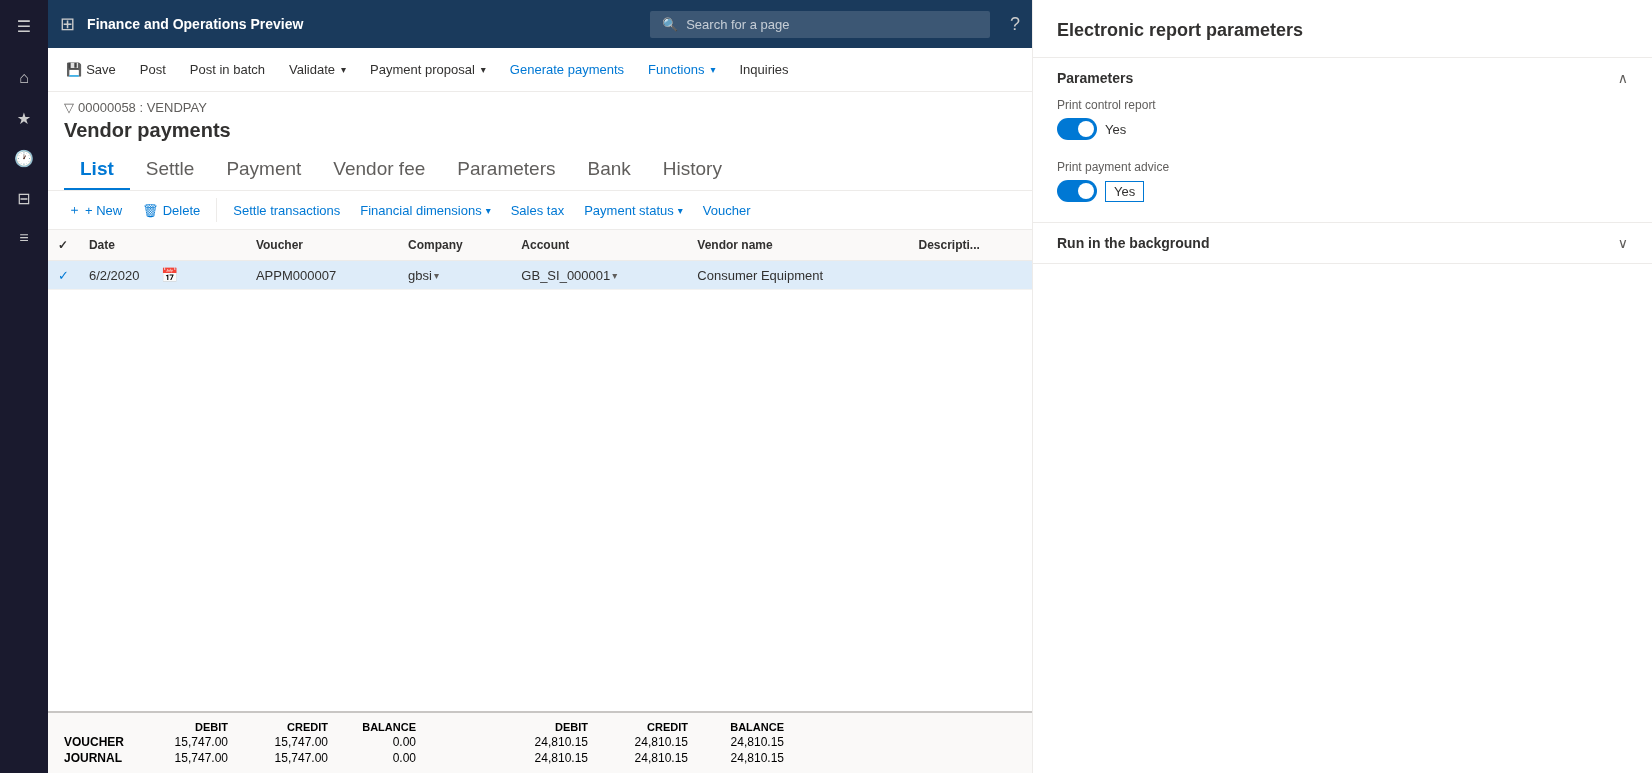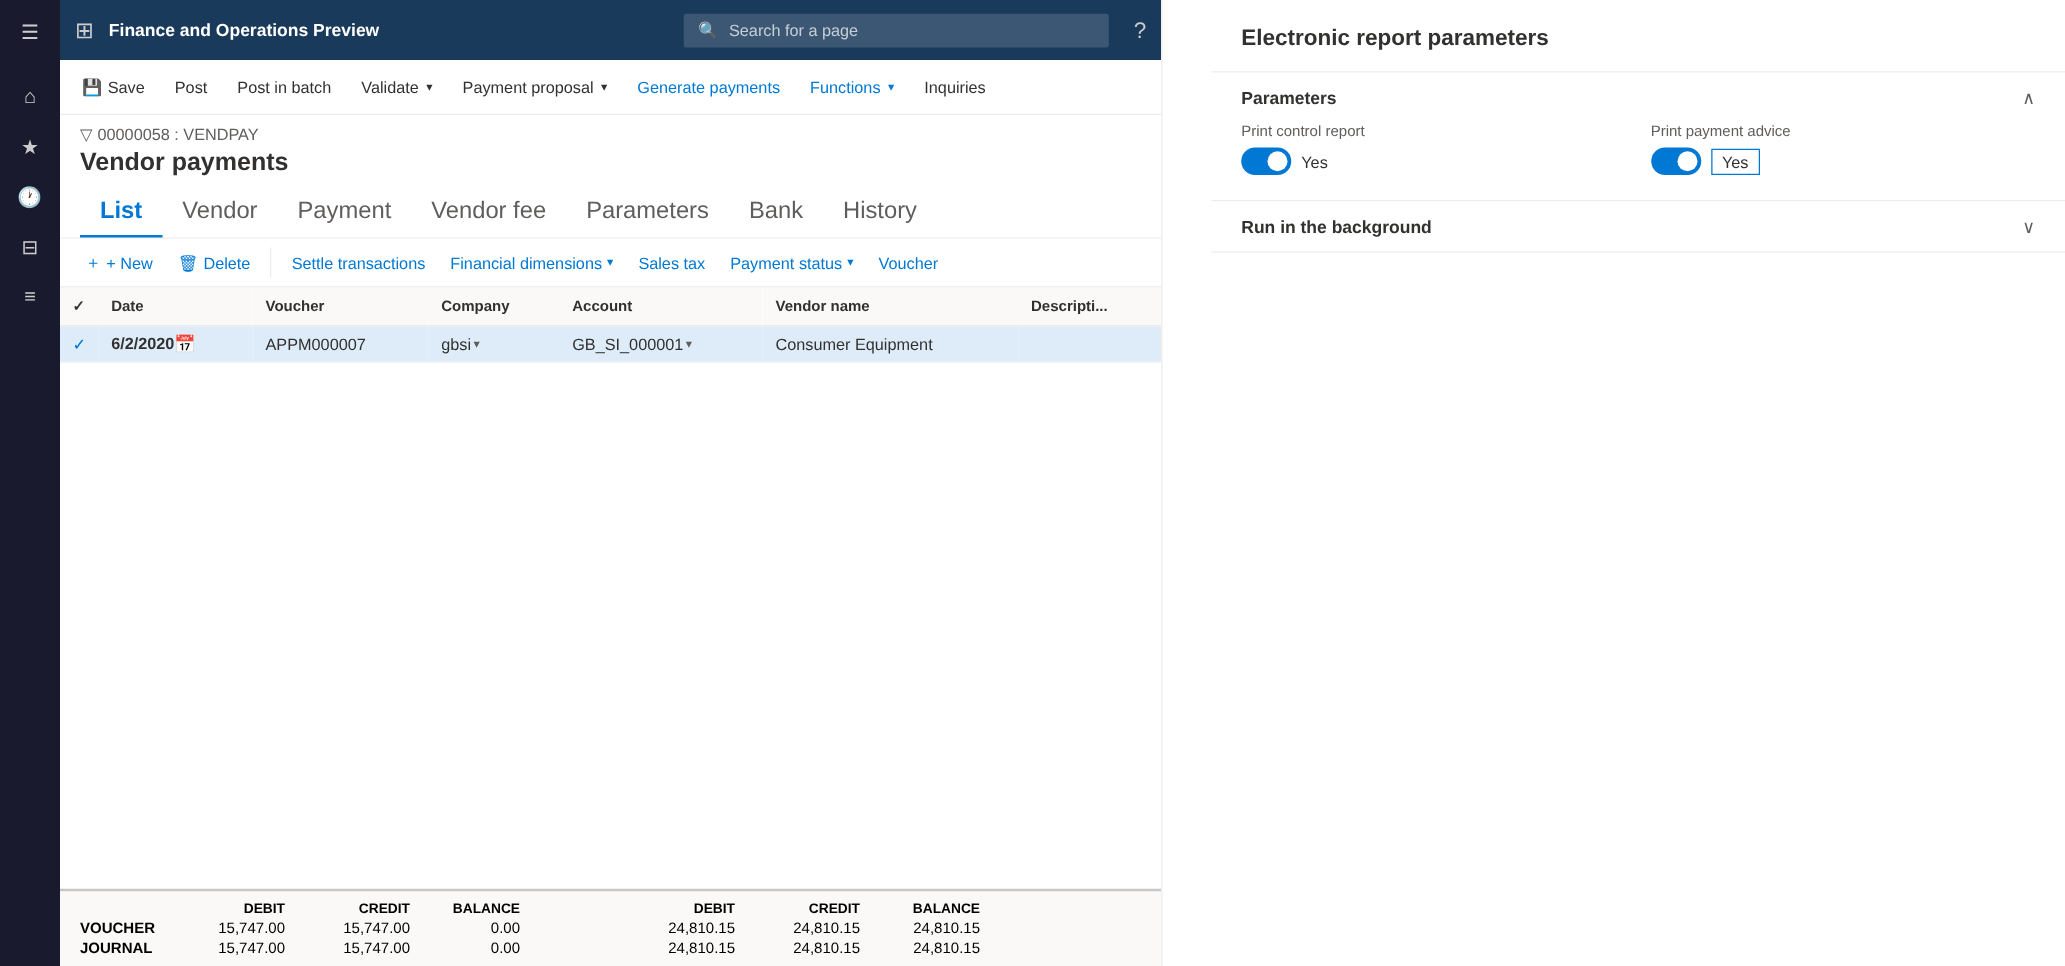--- a/index.html
+++ b/index.html
@@ -142,41 +142,40 @@
       padding: 8px 10px; text-align: left; font-weight: 600;
       font-size: 12px; color: #323130; white-space: nowrap;
       position: sticky; top: 0; z-index: 1;
     }
     thead th:first-child { width: 28px; }
     tbody tr { border-bottom: 1px solid #f3f2f1; cursor: pointer; }
     tbody tr.selected { background: #deecf9; }
     tbody td { padding: 6px 10px; color: #323130; white-space: nowrap; font-size: 13px; }
     .check-cell { width: 28px; text-align: center; }
     .check-icon { color: #0078d4; }
-    .date-cell { display: flex; align-items: flex-start; gap: 0; font-weight: bold; }
+    .date-cell { display: flex; align-items: center; gap: 22px; }
     .calendar-icon { color: #605e5c; font-size: 14px; cursor: pointer; }
     .dropdown-cell { display: flex; align-items: center; gap: 2px; }
     .cell-caret { font-size: 10px; color: #605e5c; }
 
     
     .summary-footer {
       background: #faf9f8; border-top: 2px solid #c8c6c4;
       padding: 8px 16px; flex-shrink: 0;
     }
 
     
     .right-panel {
-      width: 723px;
+      width: 620px;
       background: #fff;
       border-left: 1px solid #edebe9;
       display: flex;
       flex-direction: column;
       flex-shrink: 0;
       overflow: hidden;
-      padding-left: 39px;
     }
     .panel-header {
       padding: 20px 24px 0 24px;
       border-bottom: 1px solid #edebe9;
       display: flex; align-items: flex-start; justify-content: space-between;
     }
     .panel-title {
       font-size: 18px; font-weight: 600; color: #323130; padding-bottom: 16px;
     }
 
@@ -193,21 +192,21 @@
     }
     .panel-section-title {
       font-size: 14px; font-weight: 600; color: #323130;
     }
     .panel-section-caret { color: #605e5c; font-size: 14px; }
     .panel-section-body {
       padding: 0 24px 20px 24px;
     }
     .param-grid {
       display: grid;
-      grid-template-columns: 1fr 1fr;
+      grid-template-columns: 1fr;
       gap: 20px;
     }
     .param-item {}
     .param-label {
       font-size: 12px; color: #605e5c; margin-bottom: 6px;
     }
     .param-control {
       display: flex; align-items: center; gap: 8px;
     }
     
@@ -310,21 +309,21 @@
   <div class="page-content">
 
     <div class="page-header">
       <div class="breadcrumb">
         <span>▽</span>
         <span>00000058 : VENDPAY</span>
       </div>
       <div class="page-title">Vendor payments</div>
       <div class="tabs">
         <div class="tab active">List</div>
-        <div class="tab">Vendor</div>
+        <div class="tab">Settle</div>
         <div class="tab">Payment</div>
         <div class="tab">Vendor fee</div>
         <div class="tab">Parameters</div>
         <div class="tab">Bank</div>
         <div class="tab">History</div>
       </div>
     </div>
 
     <div class="sub-toolbar">
       <button class="sub-btn">

